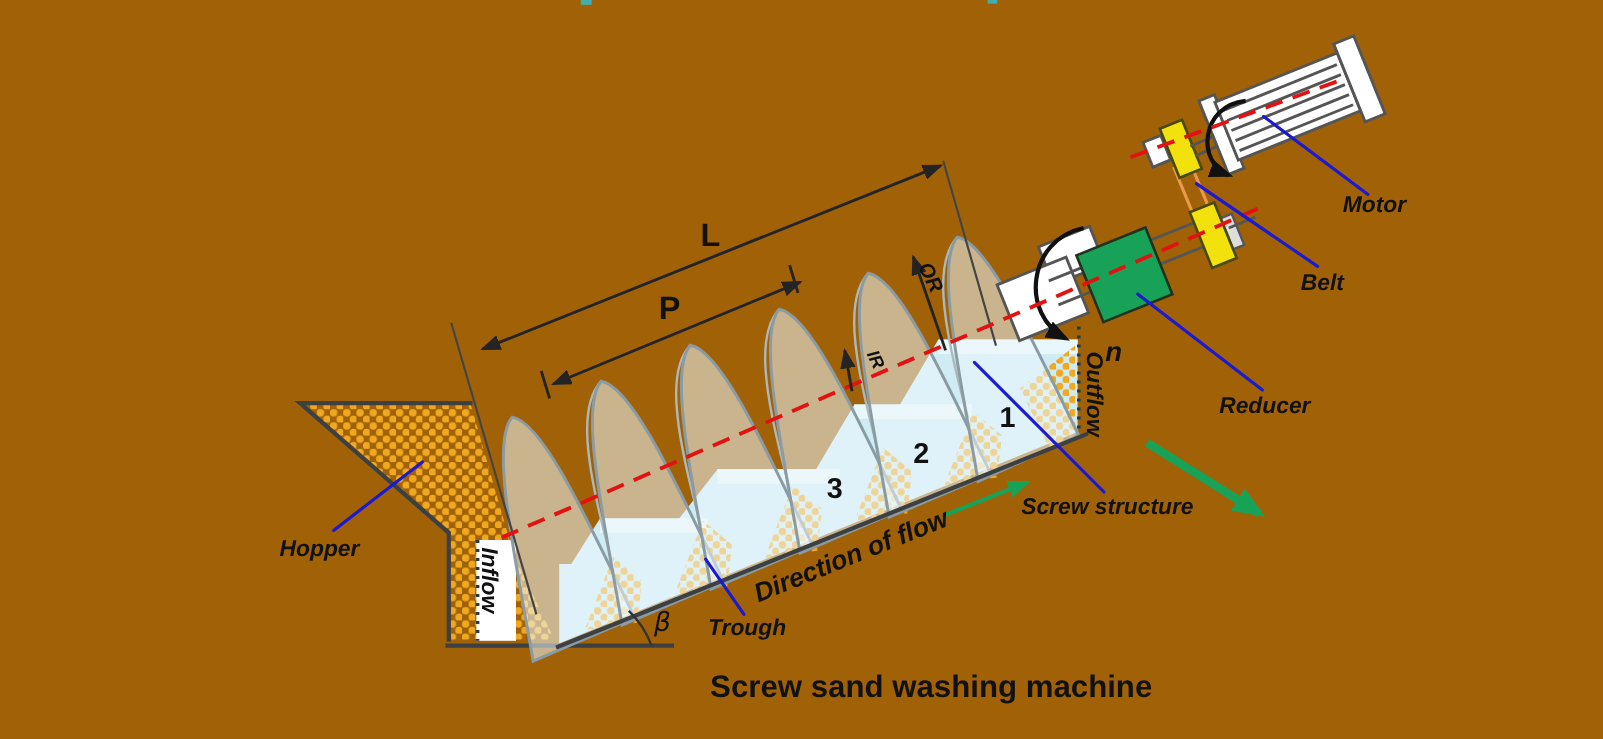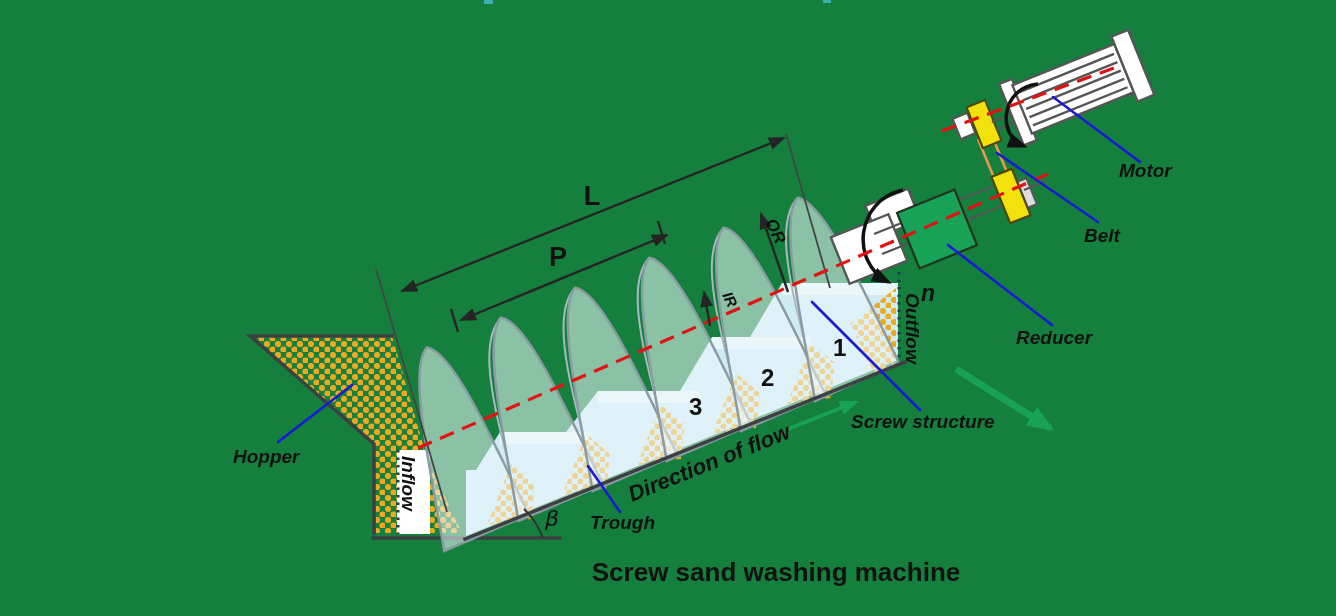--- a/index.html
+++ b/index.html
@@ -1,16 +1,16 @@
 <!DOCTYPE html>
 <html style="--sand: #f0a81e; --water: #cfecf5; --waterLight: #e8f7fb; --reducerGreen: #17a257; --pulleyYellow: #f2e10c; --beltOrange: #e89a4a; --leaderBlue: #1a1ad2; --axisRed: #e31212; --flowGreen: #17a257; --outline: #3c4043; --flight: #8a9ba4; --dimension: #242424; --teal: #3fb0b0;"><head>
 <meta charset="utf-8">
 <style>
   html,body{margin:0;padding:0;background:#ffffff;}
-  #stage{position:relative;width:1336px;height:616px;background:#15803d;overflow:hidden;
+  #stage{position:relative;width:1336px;height:616px;background:#a16207;overflow:hidden;
          font-family:"Liberation Sans", sans-serif;}
   svg text{font-family:"Liberation Sans", sans-serif;fill:#111;}
   .lbl{font-size:19px;font-weight:bold;font-style:italic;}
   .lbl-big{font-size:22px;font-weight:bold;font-style:italic;}
   .dimlbl{font-size:27px;font-weight:bold;}
   .numlbl{font-size:24px;font-weight:bold;}
   .radlbl{font-size:17px;font-weight:bold;font-style:italic;}
   .radlbl2{font-size:15px;font-weight:bold;font-style:italic;}
   .nlbl{font-size:23px;font-weight:bold;font-style:italic;}
   .betalbl{font-size:22px;font-style:italic;font-family:"DejaVu Sans",sans-serif;}

